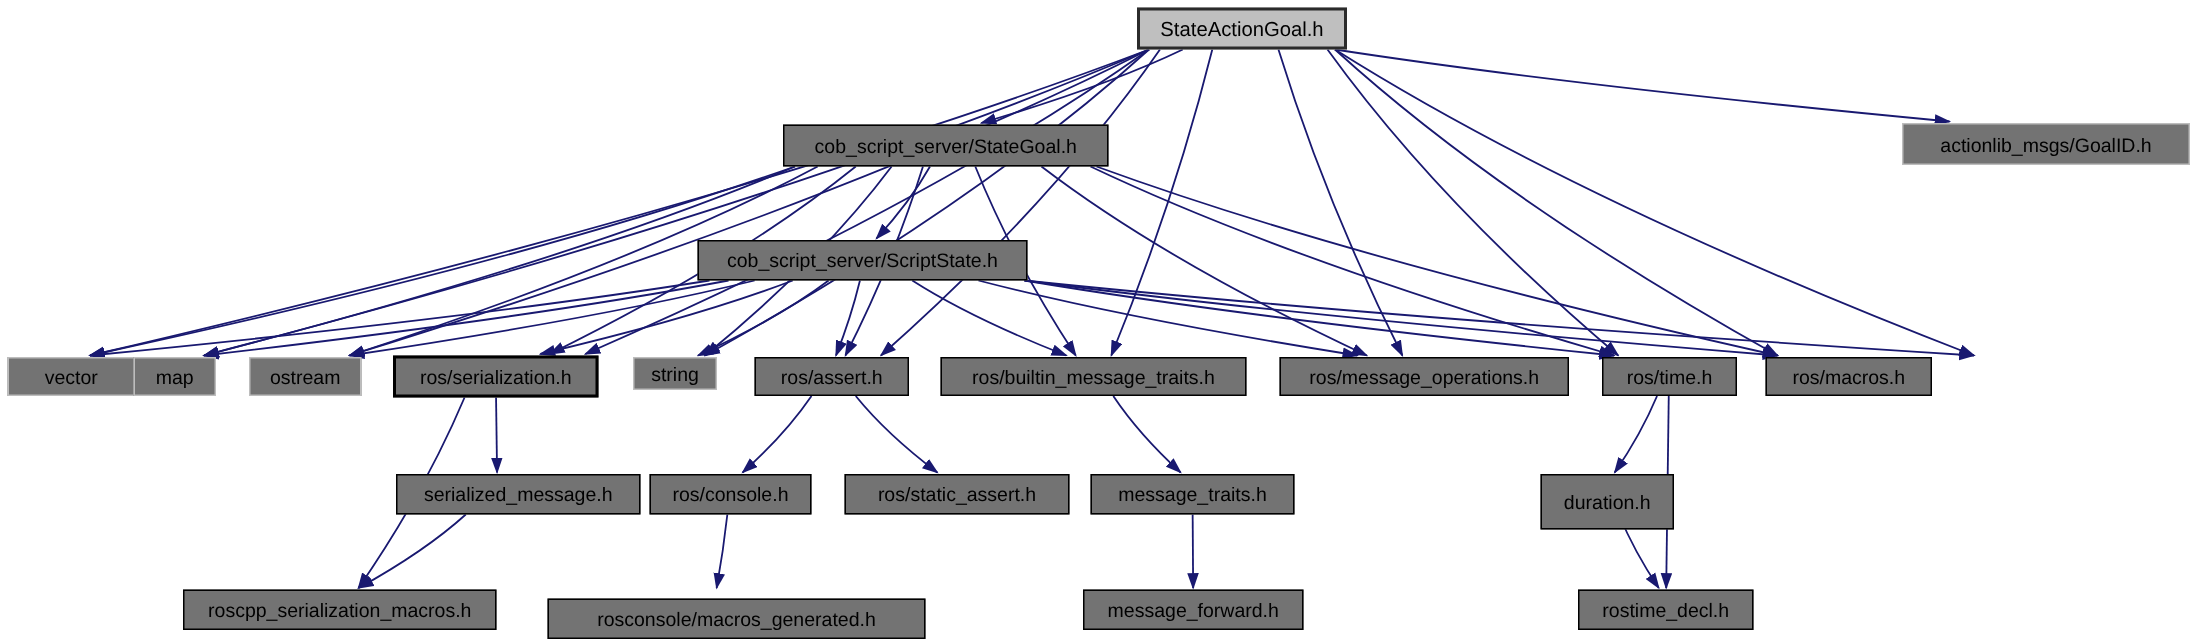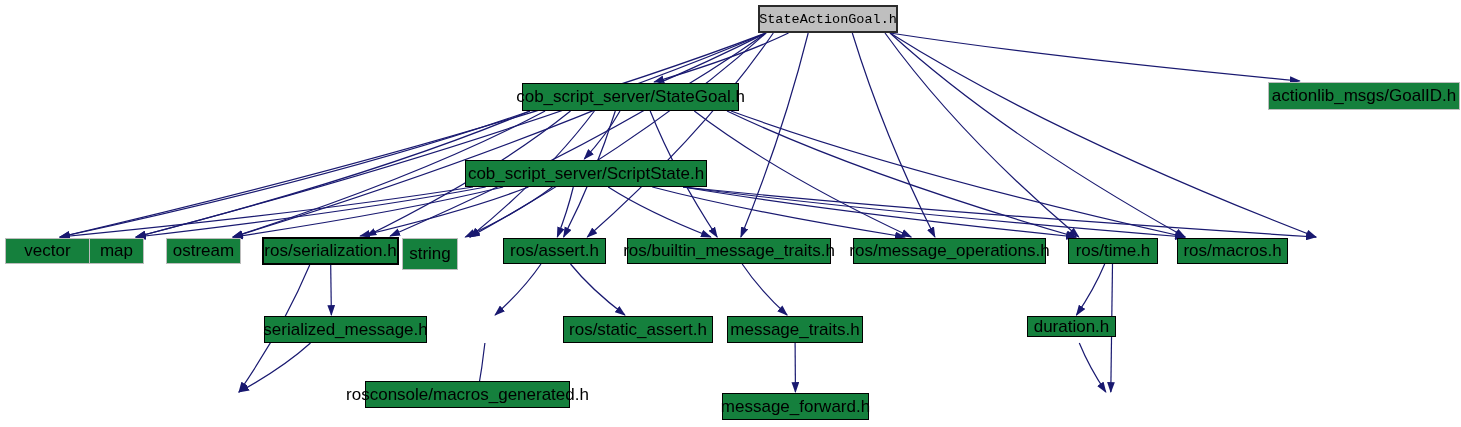--- a/index.html
+++ b/index.html
@@ -8,25 +8,25 @@
     width:1461px;height:427px;
     background:#ffffff;
     font-family:"Liberation Sans", sans-serif;
     overflow:hidden;
   }
   #edge-layer{position:absolute;left:0;top:0;width:1461px;height:427px;z-index:0;}
   #edge-layer path.edge{fill:none;stroke:#191970;stroke-width:1.2px;}
   .node{
     position:absolute;z-index:1;box-sizing:border-box;
     display:flex;align-items:center;justify-content:center;
-    background:#15803d;border:1px solid #000000;
-    font-size:17px;color:#000000;white-space:nowrap;
+    background:#737373;border:1px solid #000000;
+    font-size:13px;color:#000000;white-space:nowrap;
     cursor:pointer;
   }
-  .node.root{background:#bfbfbf;border:2px solid #2b2b2b;font-size:13.5px;font-family:Liberation Mono, monospace;}
+  .node.root{background:#bfbfbf;border:2px solid #2b2b2b;font-size:13.5px;}
   .node.ext{border-color:#bdbdbd;}
   .node.bold{border-width:2px;}
 </style>
 </head>
 <body>
 
 <div id="graph">
 
   <svg id="edge-layer" width="1461" height="427" viewBox="0 0 1461 427" xmlns="http://www.w3.org/2000/svg">
     <defs>
@@ -81,51 +81,54 @@
       <path d="M1112.5,264 Q1111.854,328 1110.8,392" class="edge" marker-end="url(#arw)"></path>
       <path d="M1079.3,343 Q1089.3776,367.5 1105.82,392" class="edge" marker-end="url(#arw)"></path>
     </svg>
 
   <div class="node root" style="left:758px;top:5px;width:140px;height:28px">StateActionGoal.h</div>
 
   <div class="node" style="left:522px;top:83px;width:217px;height:28px">cob_script_server/StateGoal.h</div>
 
   <div class="node ext" style="left:1268px;top:82px;width:192px;height:28px">actionlib_msgs/GoalID.h</div>
 
-  <div class="node" style="left:465px;top:160px;width:242px;height:27px">cob_script_server/ScriptState.h</div>
+  <div class="node" style="left:465px;top:160px;width:220px;height:27px">cob_script_server/ScriptState.h</div>
 
   <div class="node ext" style="left:5px;top:238px;width:85px;height:26px">vector</div>
 
   <div class="node ext" style="left:89px;top:238px;width:55px;height:26px">map</div>
 
   <div class="node ext" style="left:166px;top:238px;width:75px;height:26px">ostream</div>
 
   <div class="node bold" style="left:262px;top:237px;width:137px;height:28px">ros/serialization.h</div>
 
-  <div class="node ext" style="left:402px;top:238px;width:56px;height:32px">string</div>
+  <div class="node ext" style="left:422px;top:238px;width:56px;height:22px">string</div>
 
   <div class="node" style="left:503px;top:238px;width:103px;height:26px">ros/assert.h</div>
 
   <div class="node" style="left:627px;top:238px;width:204px;height:26px">ros/builtin_message_traits.h</div>
 
   <div class="node" style="left:853px;top:238px;width:193px;height:26px">ros/message_operations.h</div>
 
   <div class="node" style="left:1068px;top:238px;width:90px;height:26px">ros/time.h</div>
 
   <div class="node" style="left:1177px;top:238px;width:111px;height:26px">ros/macros.h</div>
 
 
   <div class="node" style="left:264px;top:316px;width:163px;height:27px">serialized_message.h</div>
 
+  <div class="node" style="left:433px;top:316px;width:108px;height:27px">ros/console.h</div>
 
   <div class="node" style="left:563px;top:316px;width:150px;height:27px">ros/static_assert.h</div>
 
   <div class="node" style="left:727px;top:316px;width:136px;height:27px">message_traits.h</div>
 
-  <div class="node" style="left:1027px;top:316px;width:89px;height:21px">duration.h</div>
+  <div class="node" style="left:1027px;top:316px;width:89px;height:37px">duration.h</div>
 
+  <div class="node" style="left:122px;top:393px;width:209px;height:27px">roscpp_serialization_macros.h</div>
 
-  <div class="node" style="left:365px;top:381px;width:205px;height:27px">rosconsole/macros_generated.h</div>
+  <div class="node" style="left:365px;top:399px;width:252px;height:27px">rosconsole/macros_generated.h</div>
 
   <div class="node" style="left:722px;top:393px;width:147px;height:27px">message_forward.h</div>
 
+  <div class="node" style="left:1052px;top:393px;width:117px;height:27px">rostime_decl.h</div>
 
 </div>
 
 </body></html>

